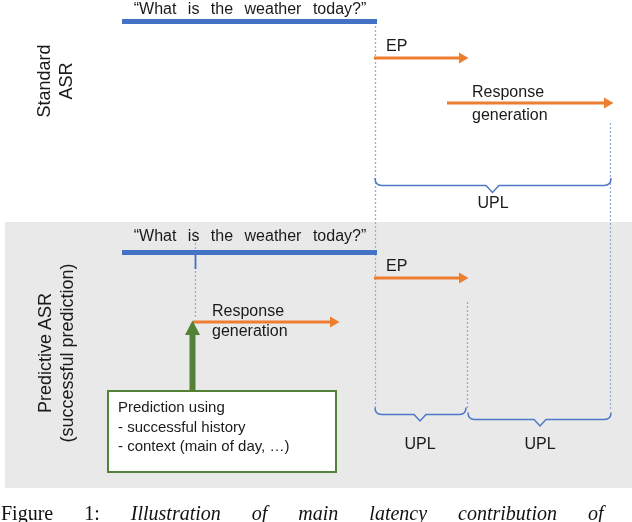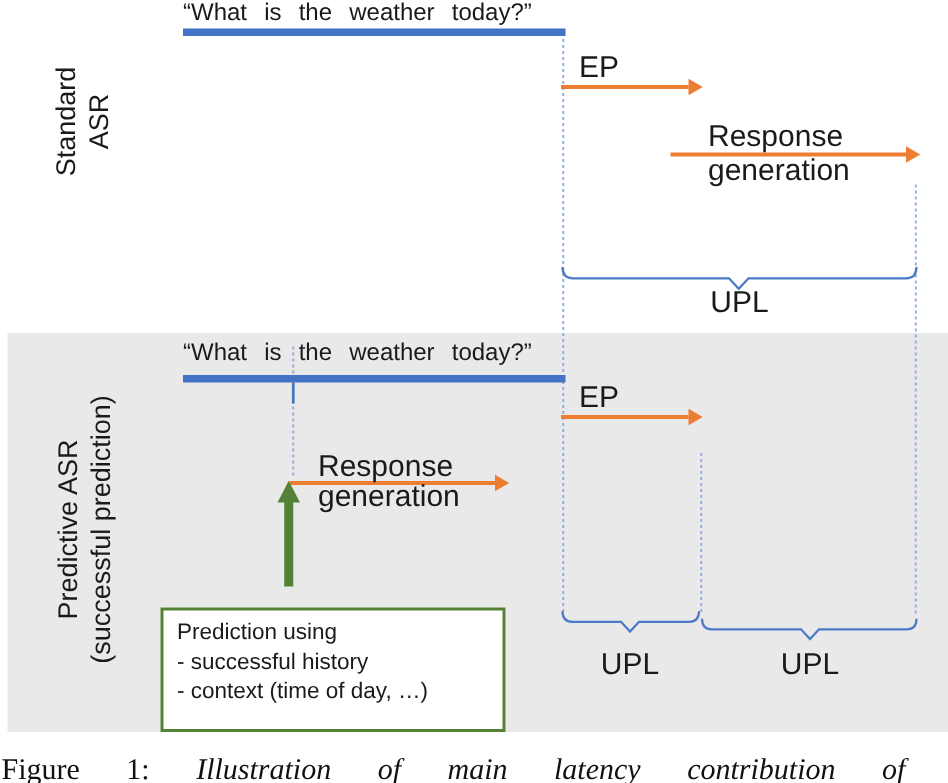--- a/index.html
+++ b/index.html
@@ -18,48 +18,48 @@
   }
   .abs{position:absolute;}
   #gray-band{left:5px;top:222px;width:627px;height:266px;background:var(--band-gray);}
   .row-label{
     width:200px;height:44px;text-align:center;font-size:18px;line-height:22px;
     transform:rotate(-90deg);transform-origin:center center;white-space:nowrap;
   }
   #standard-label{left:-45px;top:59px;}
   #predictive-label{left:-44px;top:331px;}
   .utterance{
-    left:122px;width:256px;font-size:16px;line-height:18px;
+    left:122px;width:256px;text-align:center;font-size:16px;line-height:18px;
     word-spacing:7px;white-space:nowrap;
   }
   #utterance-top{top:0px;}
   #utterance-bottom{top:227px;}
   .timeline-bar{left:122px;width:255px;height:5px;background:var(--timeline-blue);}
   #timeline-bar-top{top:19px;}
   #timeline-bar-bottom{top:250px;}
   svg#overlay{left:0;top:0;pointer-events:none;}
   .dotted{stroke:var(--dotted-blue);stroke-width:1.3;stroke-dasharray:2 2;fill:none;}
   .solid-blue{stroke:var(--timeline-blue);stroke-width:1.8;fill:none;}
   .orange-line{stroke:var(--arrow-orange);stroke-width:2.8;fill:none;}
   .orange-head{fill:var(--arrow-orange);}
   .green-line{stroke:var(--green);stroke-width:6;fill:none;}
   .green-head{fill:var(--green);}
   .bracket{stroke:var(--bracket-blue);stroke-width:1.5;fill:none;}
-  .ann{font-size:20px;line-height:19px;white-space:nowrap;}
+  .ann{font-size:16px;line-height:19px;white-space:nowrap;}
   #ep-label-top{left:386px;top:36px;}
   #ep-label-bottom{left:386px;top:256px;}
   #response-label-top{left:472px;top:80px;line-height:23px;}
   #response-label-bottom{left:212px;top:301px;line-height:20px;}
   #upl-label-top{left:465px;top:193px;width:56px;text-align:center;}
   #upl-label-bottom{left:392px;top:434px;width:56px;text-align:center;}
   #upl-savings-label{left:505px;top:434px;width:70px;text-align:center;line-height:19.5px;}
   #prediction-box{
     left:107px;top:390px;width:230px;height:83px;box-sizing:border-box;
     border:2px solid var(--green);background:#fff;
-    padding:5px 6px 15px 9px;font-size:15px;line-height:19.5px;white-space:nowrap;margin-top:15px;
+    padding:5px 6px 15px 9px;font-size:15px;line-height:19.5px;white-space:nowrap;
   }
   #figure-caption{
     left:1px;top:502px;width:631px;font-family:"Liberation Serif",serif;
     font-size:20px;word-spacing:26px;white-space:nowrap;color:#111;
   }
   #figure-caption .caption-body{font-style:italic;}
 </style>
 </head>
 <body>
 
@@ -125,21 +125,21 @@
     <div>generation</div>
   </div>
   <div id="upl-label-bottom" class="abs ann">UPL</div>
   <div id="upl-savings-label" class="abs ann">
     <div>UPL</div>
   </div>
 
   <div id="prediction-box" class="abs">
     <div>Prediction using</div>
     <div>- successful history</div>
-    <div>- context (time of day, …)</div>
+    <div>- context (main of day, …)</div>
   </div>
 
   <div id="figure-caption" class="abs">
     <span class="caption-prefix">Figure 1:</span>
     <span class="caption-body">Illustration of main latency contribution of</span>
   </div>
 
 </div>
 
 </body></html>

